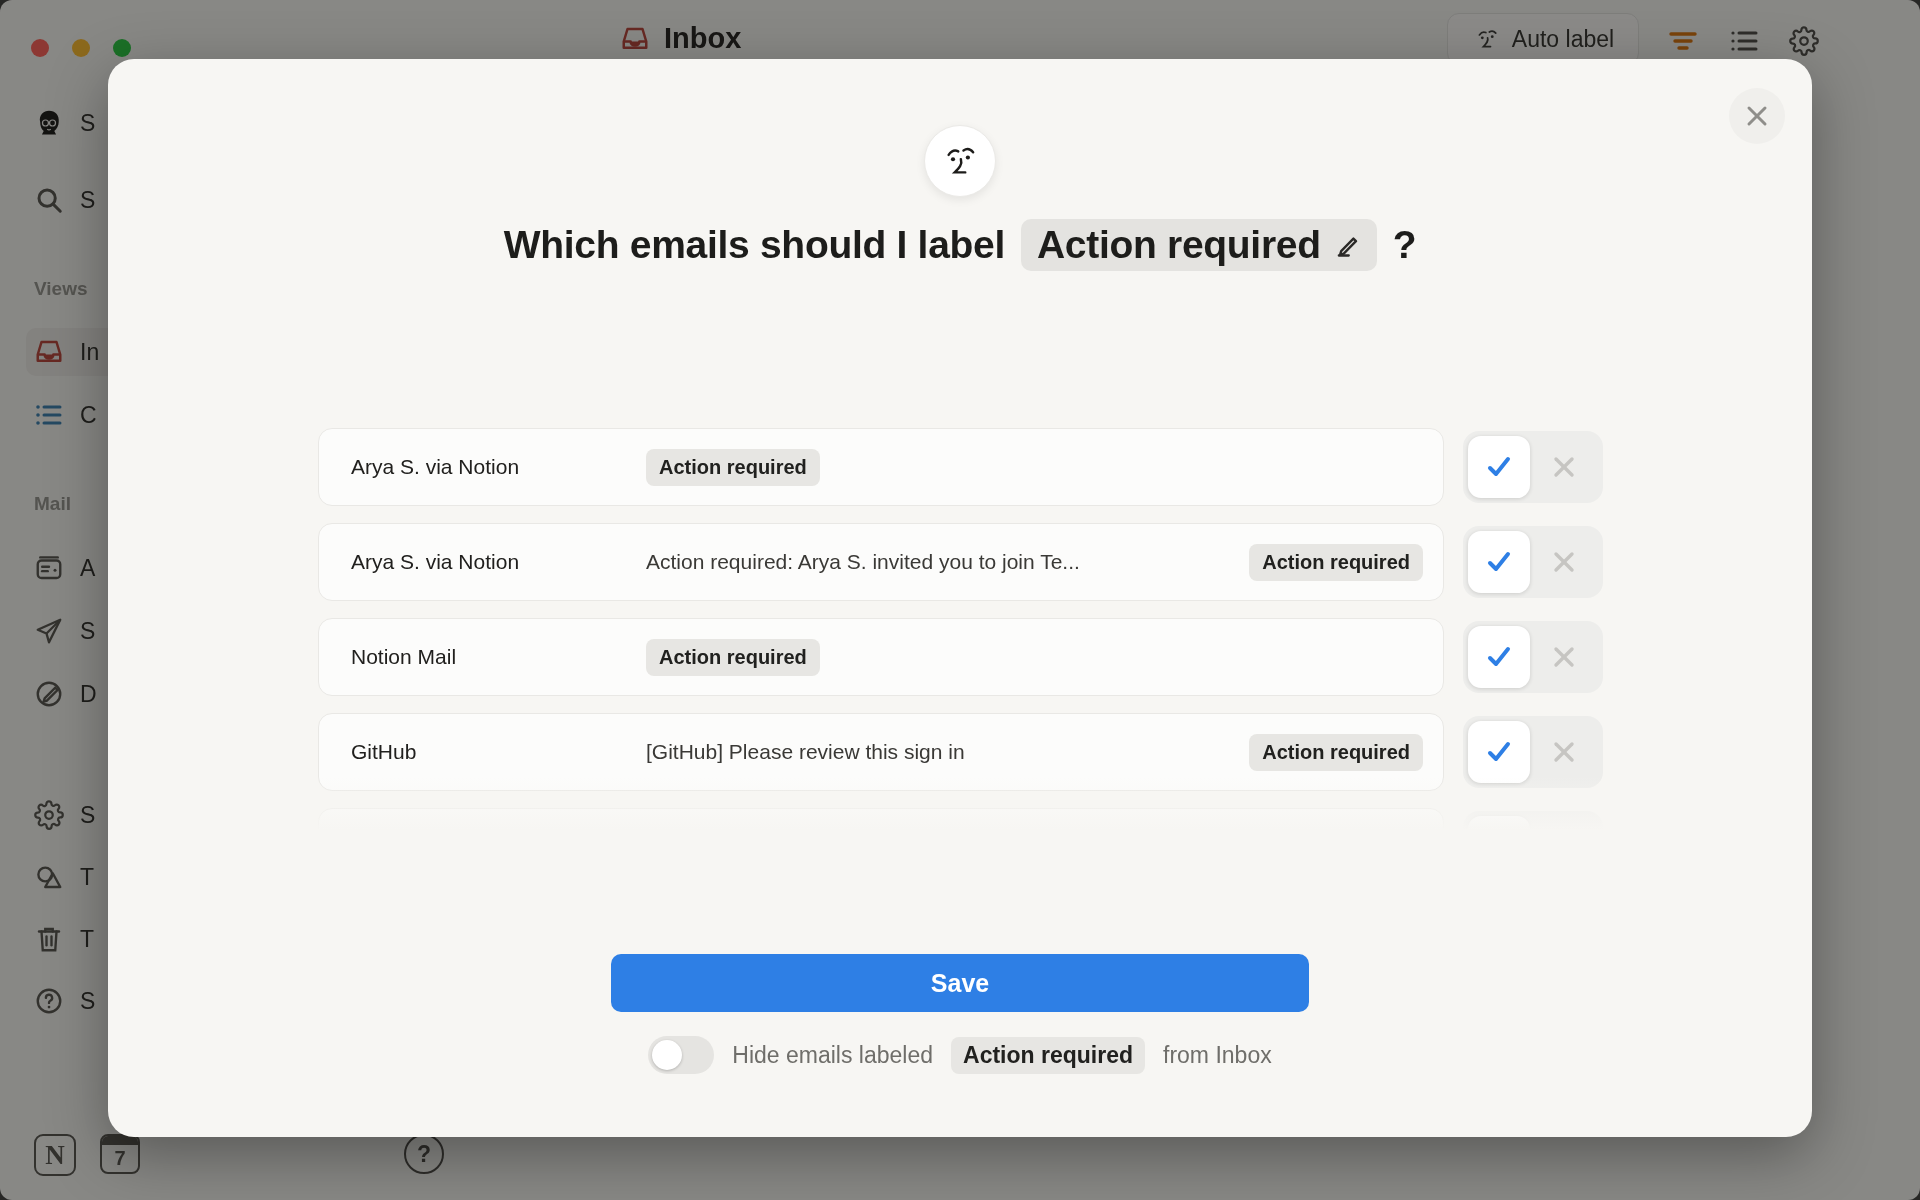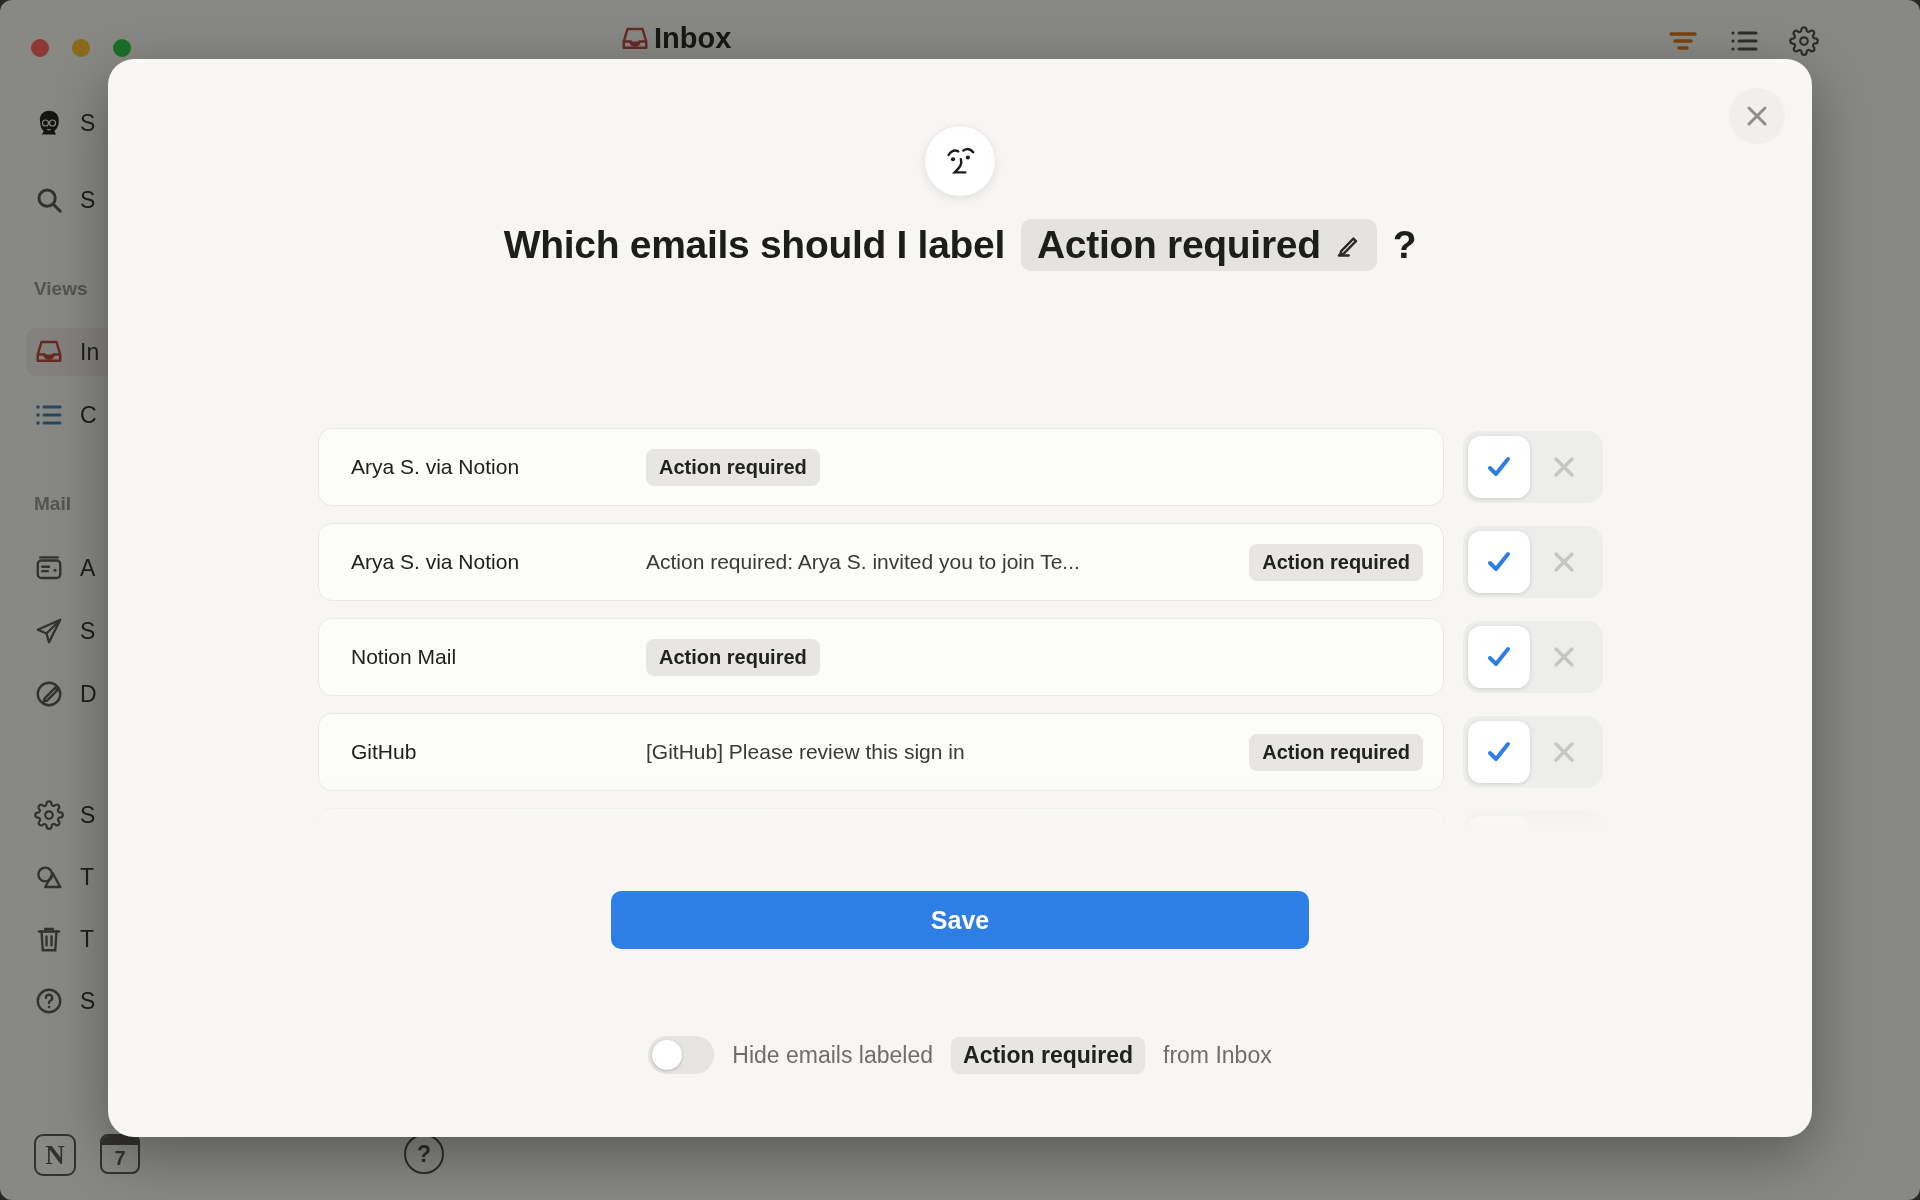--- a/index.html
+++ b/index.html
@@ -13,21 +13,21 @@
   .t-red    { left:31px;  background:#ff5f57; }
   .t-yellow { left:72px;  background:#febc2e; }
   .t-green  { left:113px; background:#28c840; }
 
   .sb-item { position:absolute; display:flex; align-items:center; gap:16px; height:46px; left:34px; }
   .sb-item .lbl { font-size:23px; color:#2f2e2b; font-weight:500; white-space:nowrap; }
   .sb-section { position:absolute; left:34px; font-size:19px; font-weight:700; color:#94938e; }
   .sb-icon { width:30px; height:30px; flex:none; display:flex; align-items:center; justify-content:center; }
   .sel-pill { position:absolute; left:26px; top:328px; width:220px; height:48px; border-radius:10px; background:#eceae6; }
 
-  .hdr-title { position:absolute; top:22px; left:620px; display:flex; align-items:center; gap:4px; }
+  .hdr-title { position:absolute; top:22px; left:620px; display:flex; align-items:center; gap:14px; }
   .hdr-title .txt { font-size:29px; font-weight:700; color:#22211f; }
 
   .autolabel-btn { position:absolute; top:13px; left:1447px; width:192px; height:52px;
     background:#fbfaf8; border:1.5px solid #e3e2df; border-radius:12px;
     display:flex; align-items:center; justify-content:center; gap:10px;
     font-size:23px; color:#33322f; font-weight:500; }
   .hdr-icon { position:absolute; top:25px; width:32px; height:32px; display:flex; align-items:center; justify-content:center; }
 
   .dock-icon { position:absolute; top:1134px; display:flex; align-items:center; justify-content:center; }
   .n-logo { left:34px; width:42px; height:42px; border:2.5px solid #55544f; border-radius:9px;
@@ -73,21 +73,21 @@
   .subject { flex:1; font-size:21px; color:#3a3936; white-space:nowrap; overflow:hidden; }
   .chip { background:#e7e6e3; color:#21211f; font-size:20px; font-weight:700;
           border-radius:8px; padding:7px 13px; white-space:nowrap; }
   .vote { flex:none; width:140px; height:72px; align-self:center; background:#ededeb; border-radius:16px;
           display:flex; align-items:center; padding:5px; }
   .vote-yes { width:62px; height:62px; border:none; cursor:pointer; background:#ffffff; border-radius:13px;
               box-shadow:0 1px 4px rgba(0,0,0,0.14); display:flex; align-items:center; justify-content:center; }
   .vote-no  { flex:1; height:62px; border:none; cursor:pointer; background:transparent;
               display:flex; align-items:center; justify-content:center; }
 
-  .save-btn { position:absolute; left:503px; top:832px; width:698px; height:58px; border:none; cursor:pointer;
+  .save-btn { position:absolute; left:503px; top:895px; width:698px; height:58px; border:none; cursor:pointer;
               background:#2e7fe5; border-radius:10px; color:#ffffff; font-size:25px; font-weight:700;
               font-family:"Liberation Sans", sans-serif; }
 
   .toggle-row { position:absolute; top:977px; left:0; width:100%;
                 display:flex; align-items:center; justify-content:center; gap:18px;
                 font-size:23px; color:#6f6e6a; }
   .toggle { width:66px; height:38px; border-radius:19px; background:#e5e4e1; position:relative; cursor:pointer; flex:none; }
   .knob { position:absolute; left:4px; top:4px; width:30px; height:30px; border-radius:50%;
           background:#ffffff; box-shadow:0 1px 3px rgba(0,0,0,0.22); }
   .toggle-chip { background:#e7e6e3; color:#21211f; font-weight:700; border-radius:8px; padding:5px 12px; }
@@ -106,20 +106,32 @@
   <div class="hdr-title">
     <span class="sb-icon">
       <svg width="30" height="30" viewBox="0 0 24 24" fill="none" stroke="#b8433a" stroke-width="2" stroke-linejoin="round">
           <path d="M6 4 h12 l3 10 v5 H3 v-5 Z"></path>
           <path d="M3.5 14 h5 c0 2 1.6 3.2 3.5 3.2 s3.5-1.2 3.5-3.2 h5" fill="#b8433a"></path>
         </svg>
     </span>
     <span class="txt">Inbox</span>
   </div>
 
+  <button class="autolabel-btn">
+    <span class="sb-icon">
+      <svg width="28" height="28" viewBox="0 0 48 48" fill="none" stroke="#3b3a37" stroke-width="3" stroke-linecap="round">
+          <path d="M11 17 Q16 10 22 13"></path>
+          <path d="M28 12 Q34 8 39 14"></path>
+          <circle cx="16" cy="22" r="2.4" fill="#3b3a37" stroke="none"></circle>
+          <circle cx="33" cy="20" r="2.4" fill="#3b3a37" stroke="none"></circle>
+          <path d="M25 22 C27 28 23 32 18 37 L30 37"></path>
+        </svg>
+    </span>
+    <span>Auto label</span>
+  </button>
 
   <span class="hdr-icon" style="left:1667px">
     <svg width="30" height="30" viewBox="0 0 30 30" stroke="#d9730d" stroke-width="3.4" stroke-linecap="round">
         <line x1="3" y1="8" x2="27" y2="8"></line>
         <line x1="7" y1="15" x2="23" y2="15"></line>
         <line x1="11" y1="22" x2="19" y2="22"></line>
       </svg>
   </span>
   <span class="hdr-icon" style="left:1728px">
     <svg width="30" height="30" viewBox="0 0 30 30" stroke="#4c4b47" stroke-width="3" stroke-linecap="round">

